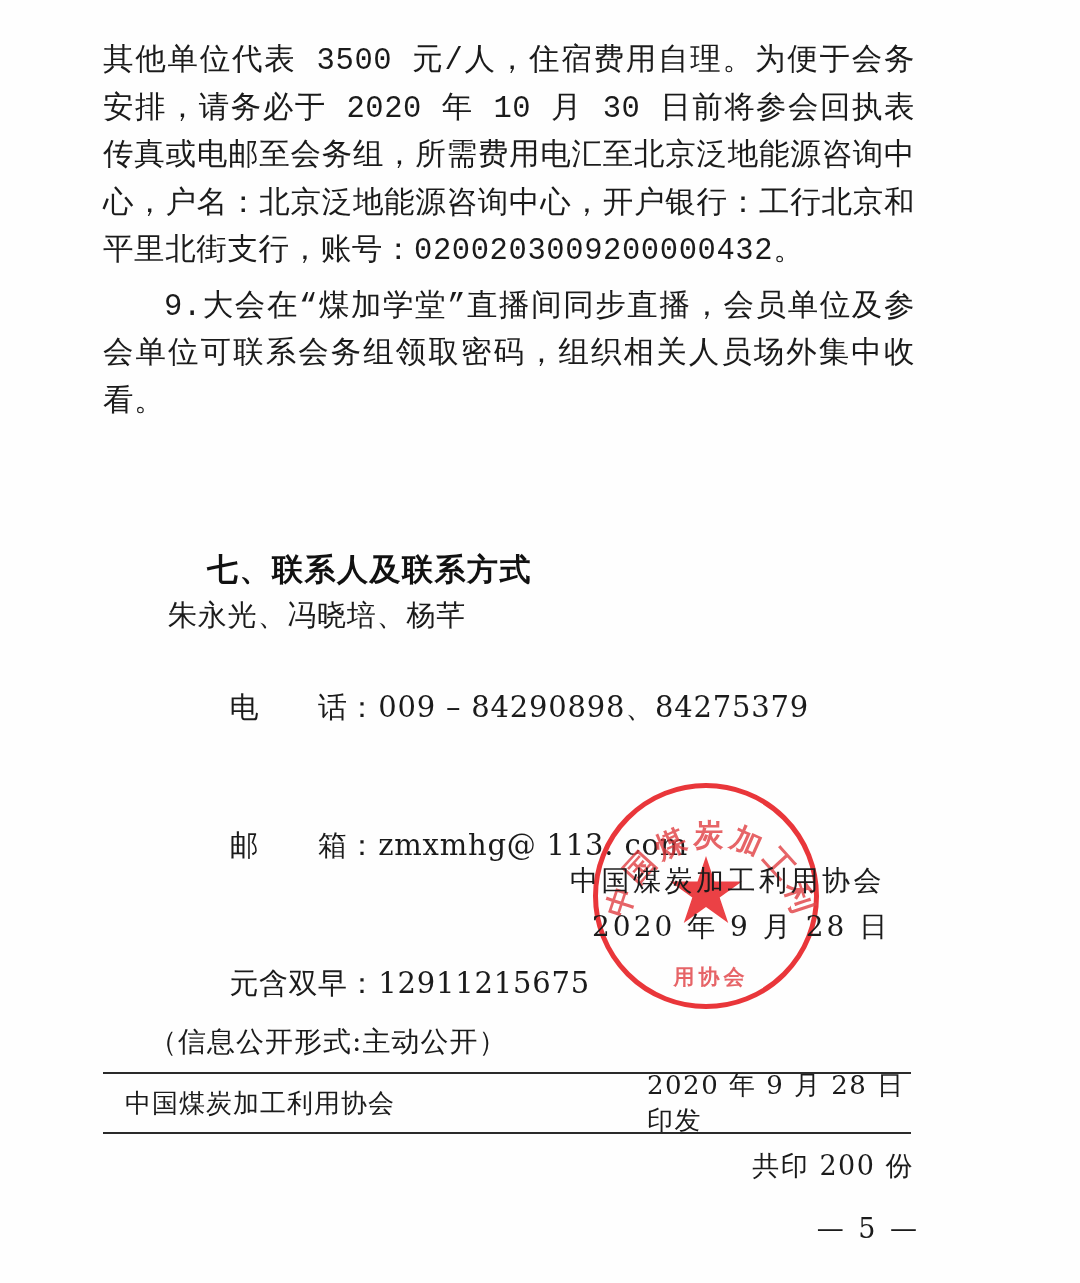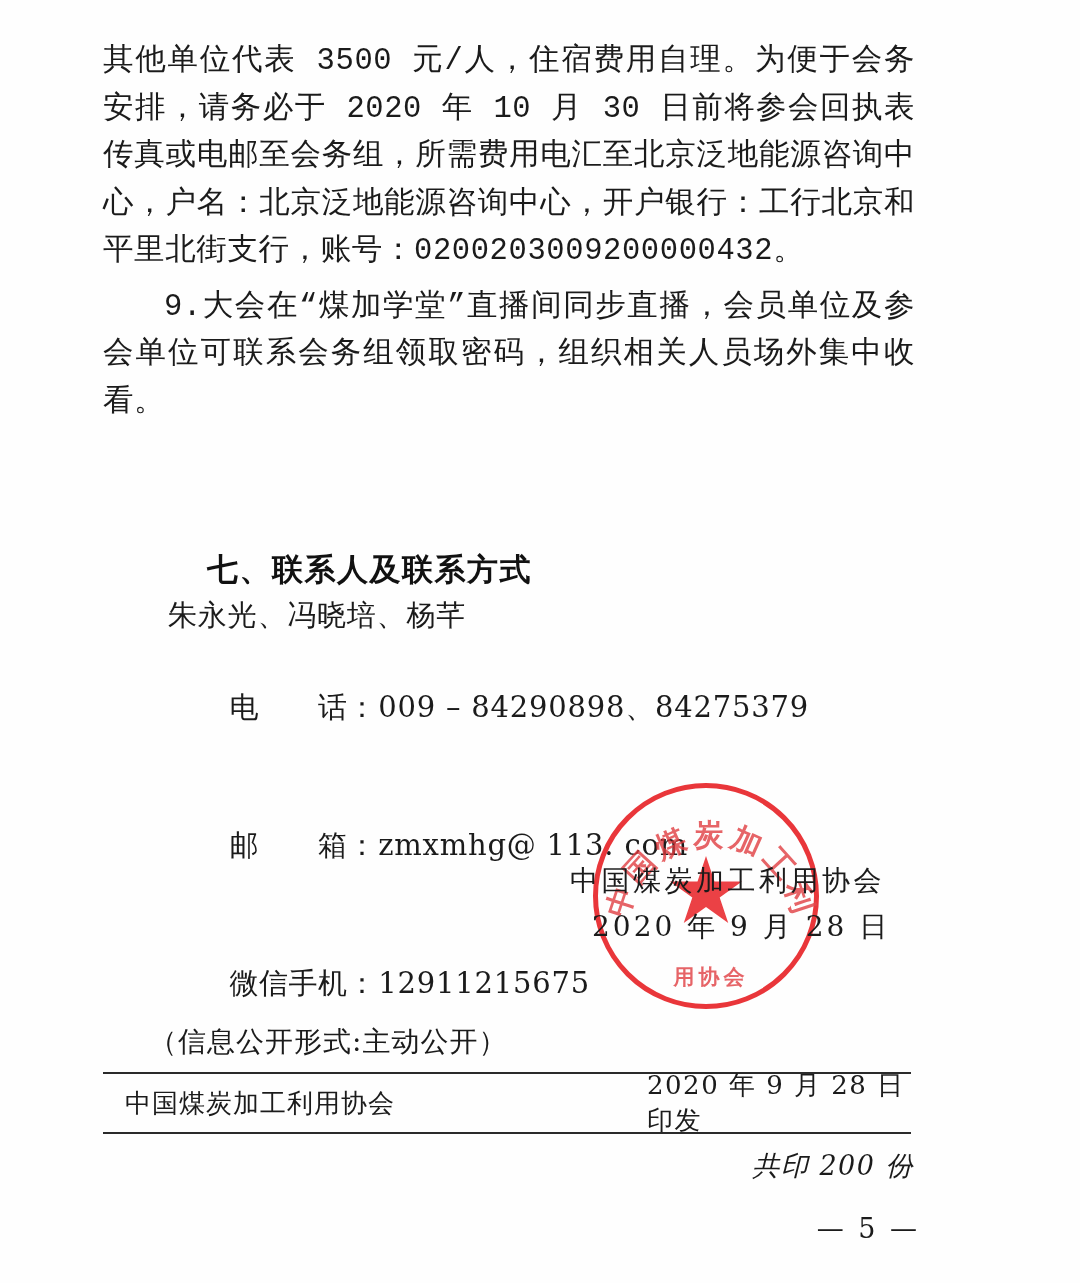--- a/index.html
+++ b/index.html
@@ -204,21 +204,20 @@
     color: #1b1b1b;
   }
 
   .print-count {
     position: absolute;
     right: 166px;
     top: 1148px;
     font-size: 27px;
     letter-spacing: 1.5px;
     color: #1b1b1b;
-    font-style: italic;
   }
 
   .page-number {
     position: absolute;
     right: 160px;
     top: 1213px;
     font-size: 27px;
     letter-spacing: 3px;
     color: #1b1b1b;
   }
@@ -240,21 +239,21 @@
 
     <div class="contact-line">
       <span class="contact-label">电　　话：</span><span class="contact-value">009 – 84290898、84275379</span>
     </div>
 
     <div class="contact-line">
       <span class="contact-label">邮　　箱：</span><span class="contact-value">zmxmhg@ 113. com</span>
     </div>
 
     <div class="contact-line">
-      <span class="contact-label">微信手机：</span><span class="contact-value">12911215675</span>
+      <span class="contact-label">元含双早：</span><span class="contact-value">12911215675</span>
     </div>
   </div>
 
   <div class="seal-area">
 
     <div class="seal">
       <svg class="seal-arc-text" viewBox="0 0 226 226">
         <defs>
           <path id="arcTop" d="M 30 128 A 84 84 0 0 1 196 128" fill="none"></path>
           <path id="arcBottom" d="M 38 120 A 78 78 0 0 0 188 120" fill="none"></path>

